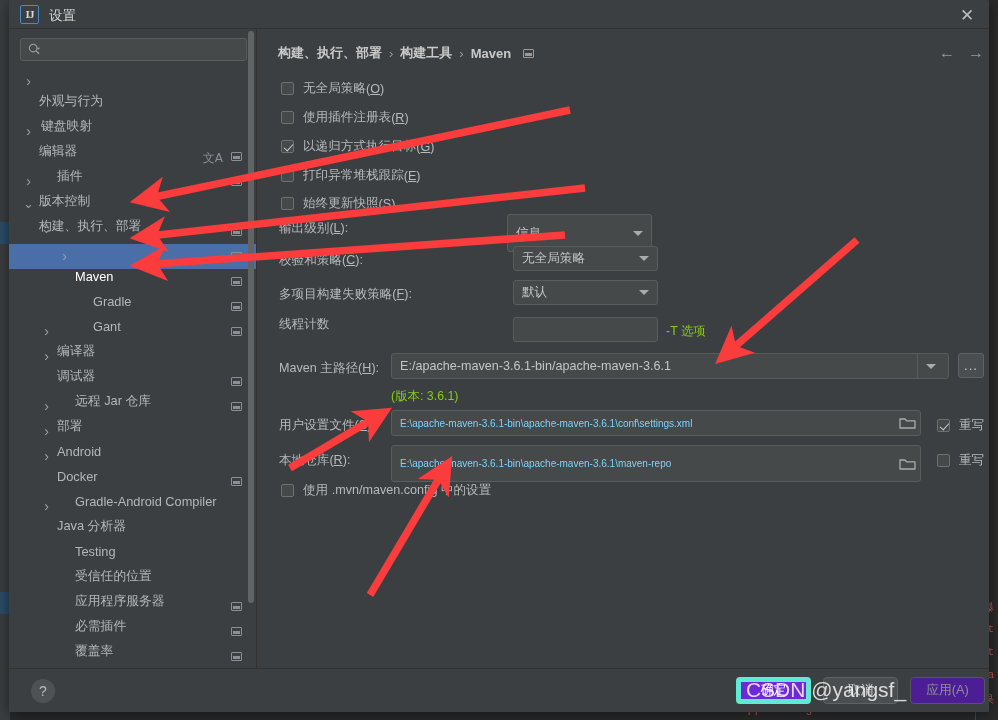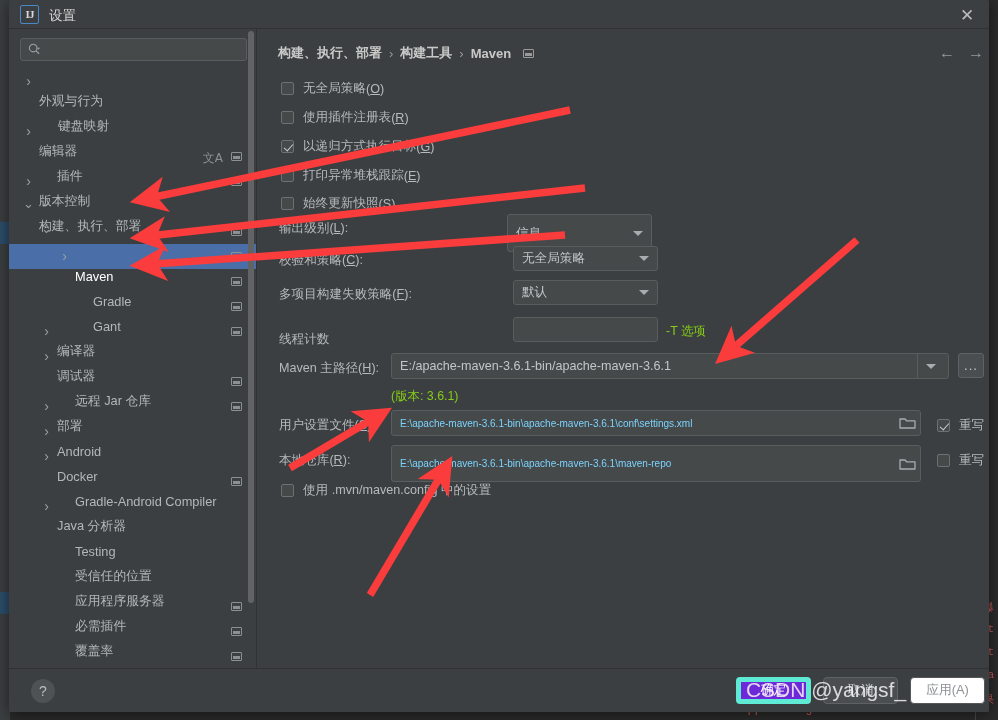--- a/index.html
+++ b/index.html
@@ -321,21 +321,21 @@
     color: #ffffff;
   }
   #btn-cancel {
     left: 814px; width: 75px;
     background: #4a4e50;
     border: 1px solid #5e6264;
     color: #c6cacc;
   }
   #btn-apply {
     left: 901px; width: 75px;
-    background: #ffffff;
+    background: #4c1d95;
     border: 1px solid #555859;
     color: #8d9194;
   }
 
   
   #arrows {
     position: absolute; inset: 0;
     pointer-events: none;
   }
 
@@ -385,21 +385,21 @@
         <polygon points="9.5,5.2 13,5.2 11.25,7.4" fill="#9aa0a4"></polygon>
       </svg>
       <div id="search-input-text"></div>
     </div>
     <div id="tree">
         <div class="tree-row">
           <span class="chev closed" style="left: 14px;"></span>
           <span class="tree-label" style="left: 30px;">外观与行为</span>
         </div>
         <div class="tree-row">
-          <span class="tree-label" style="left: 49px; font-family: Liberation Mono, monospace;">键盘映射</span>
+          <span class="tree-label" style="left: 32px; font-family: Liberation Mono, monospace;">键盘映射</span>
         </div>
         <div class="tree-row">
           <span class="chev closed" style="left: 14px;"></span>
           <span class="tree-label" style="left: 30px;">编辑器</span>
         </div>
         <div class="tree-row">
           <span class="tree-label" style="left: 48px;">插件</span>
           <span class="tree-badge-lang">文A</span>
           <span class="tree-badge"></span>
         </div>
@@ -547,21 +547,21 @@
     </div>
 
     <div class="field-label" style="left:22px; top:257px">
       <span>多项目构建失败策略</span>(<span class="mn">F</span>):
     </div>
     <div class="combo" style="left:256px; top:251px; width:145px; height:25px">
       <span class="val">默认</span>
       <span class="arrow"></span>
     </div>
 
-    <div class="field-label" style="left:22px; top:302px">线程计数</div>
+    <div class="field-label" style="left:22px; top:287px">线程计数</div>
     <div class="textfield" style="left:256px; top:288px; width:145px; height:25px">
       <span class="val"></span>
     </div>
     <div class="side-note" style="left:409px; top:294px">-T 选项</div>
 
     <div class="field-label" style="left:22px; top:331px">
       <span>Maven 主路径</span>(<span class="mn">H</span>):
     </div>
     <div class="combo" style="left:134px; top:324px; width:558px; height:26px">
       <span class="val">E:/apache-maven-3.6.1-bin/apache-maven-3.6.1</span>

